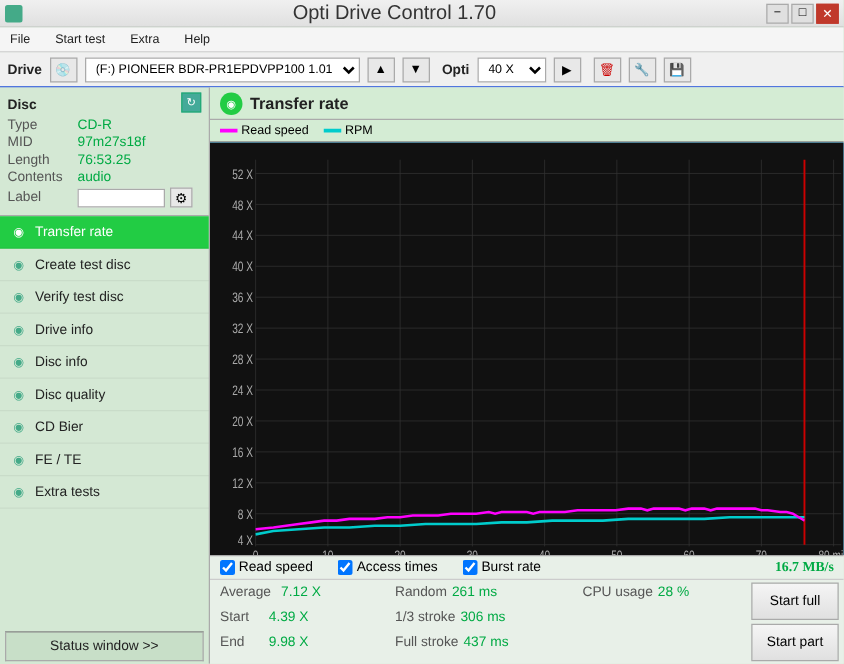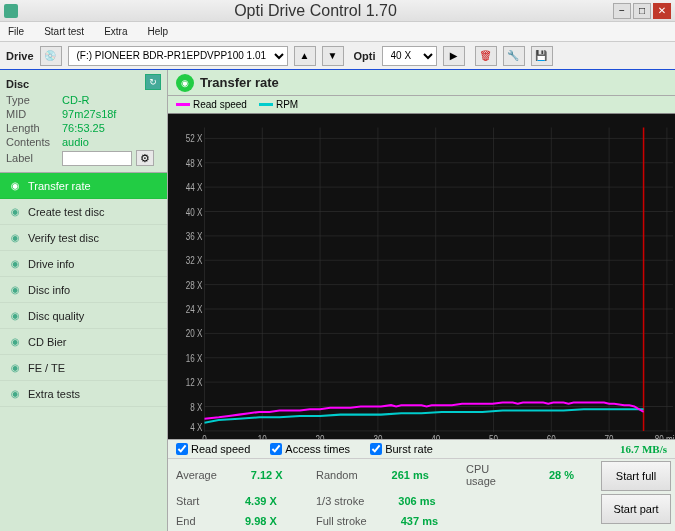--- a/index.html
+++ b/index.html
@@ -308,21 +308,21 @@
     .checkbox-item input { width: 12px; height: 12px; cursor: pointer; }
     .burst-value { color: #00aa44; font-weight: bold; margin-left: auto; font-family: Liberation Serif, serif; }
 
     
     .stats-rows {
       display: flex;
       padding: 2px 8px;
       gap: 0;
     }
     .stat-label { color: #555; min-width: 35px; font-size: 11px; }
-    .stat-value { color: #00aa44; font-weight: bold; font-size: 11px; min-width: 40px; margin-left: 30px; }
+    .stat-value { color: #00aa44; font-weight: normal; font-size: 11px; min-width: 40px; }
 
     
     .action-btns {
       display: flex;
       flex-direction: column;
       gap: 3px;
       padding: 2px 4px;
     }
     .action-btn {
       background: linear-gradient(to bottom, #f5f5f5, #e0e0e0);
@@ -454,20 +454,23 @@
       <div class="nav-item">
         <div class="nav-icon">◉</div>
         <span>FE / TE</span>
       </div>
       <div class="nav-item">
         <div class="nav-icon">◉</div>
         <span>Extra tests</span>
       </div>
     </div>
 
+    <div class="status-btn">
+      <span>Status window &gt;&gt;</span>
+    </div>
 
   </div>
 
   <div class="right-panel">
 
     <div class="chart-header">
       <div class="chart-icon">◉</div>
       <span class="chart-title">Transfer rate</span>
     </div>
 
@@ -567,21 +570,21 @@
           <span>Burst rate</span>
         </label>
         <span class="burst-value">16.7 MB/s</span>
       </div>
 
       <div class="stats-bottom">
         <div class="stats-data">
 
           <div class="stats-rows">
 
-            <div style="display:flex;align-items:center;min-width:140px;gap:4px;padding:2px 0;">
+            <div style="display:flex;align-items:center;min-width:140px;gap:4px;padding:2px 0;text-align:center;">
               <span class="stat-label">Average</span>
               <span class="stat-value">7.12 X</span>
             </div>
 
             <div style="display:flex;align-items:center;min-width:150px;gap:4px;padding:2px 0;">
               <span class="stat-label">Random</span>
               <span class="stat-value">261 ms</span>
             </div>
 
             <div style="display:flex;align-items:center;min-width:120px;gap:4px;padding:2px 0;">

